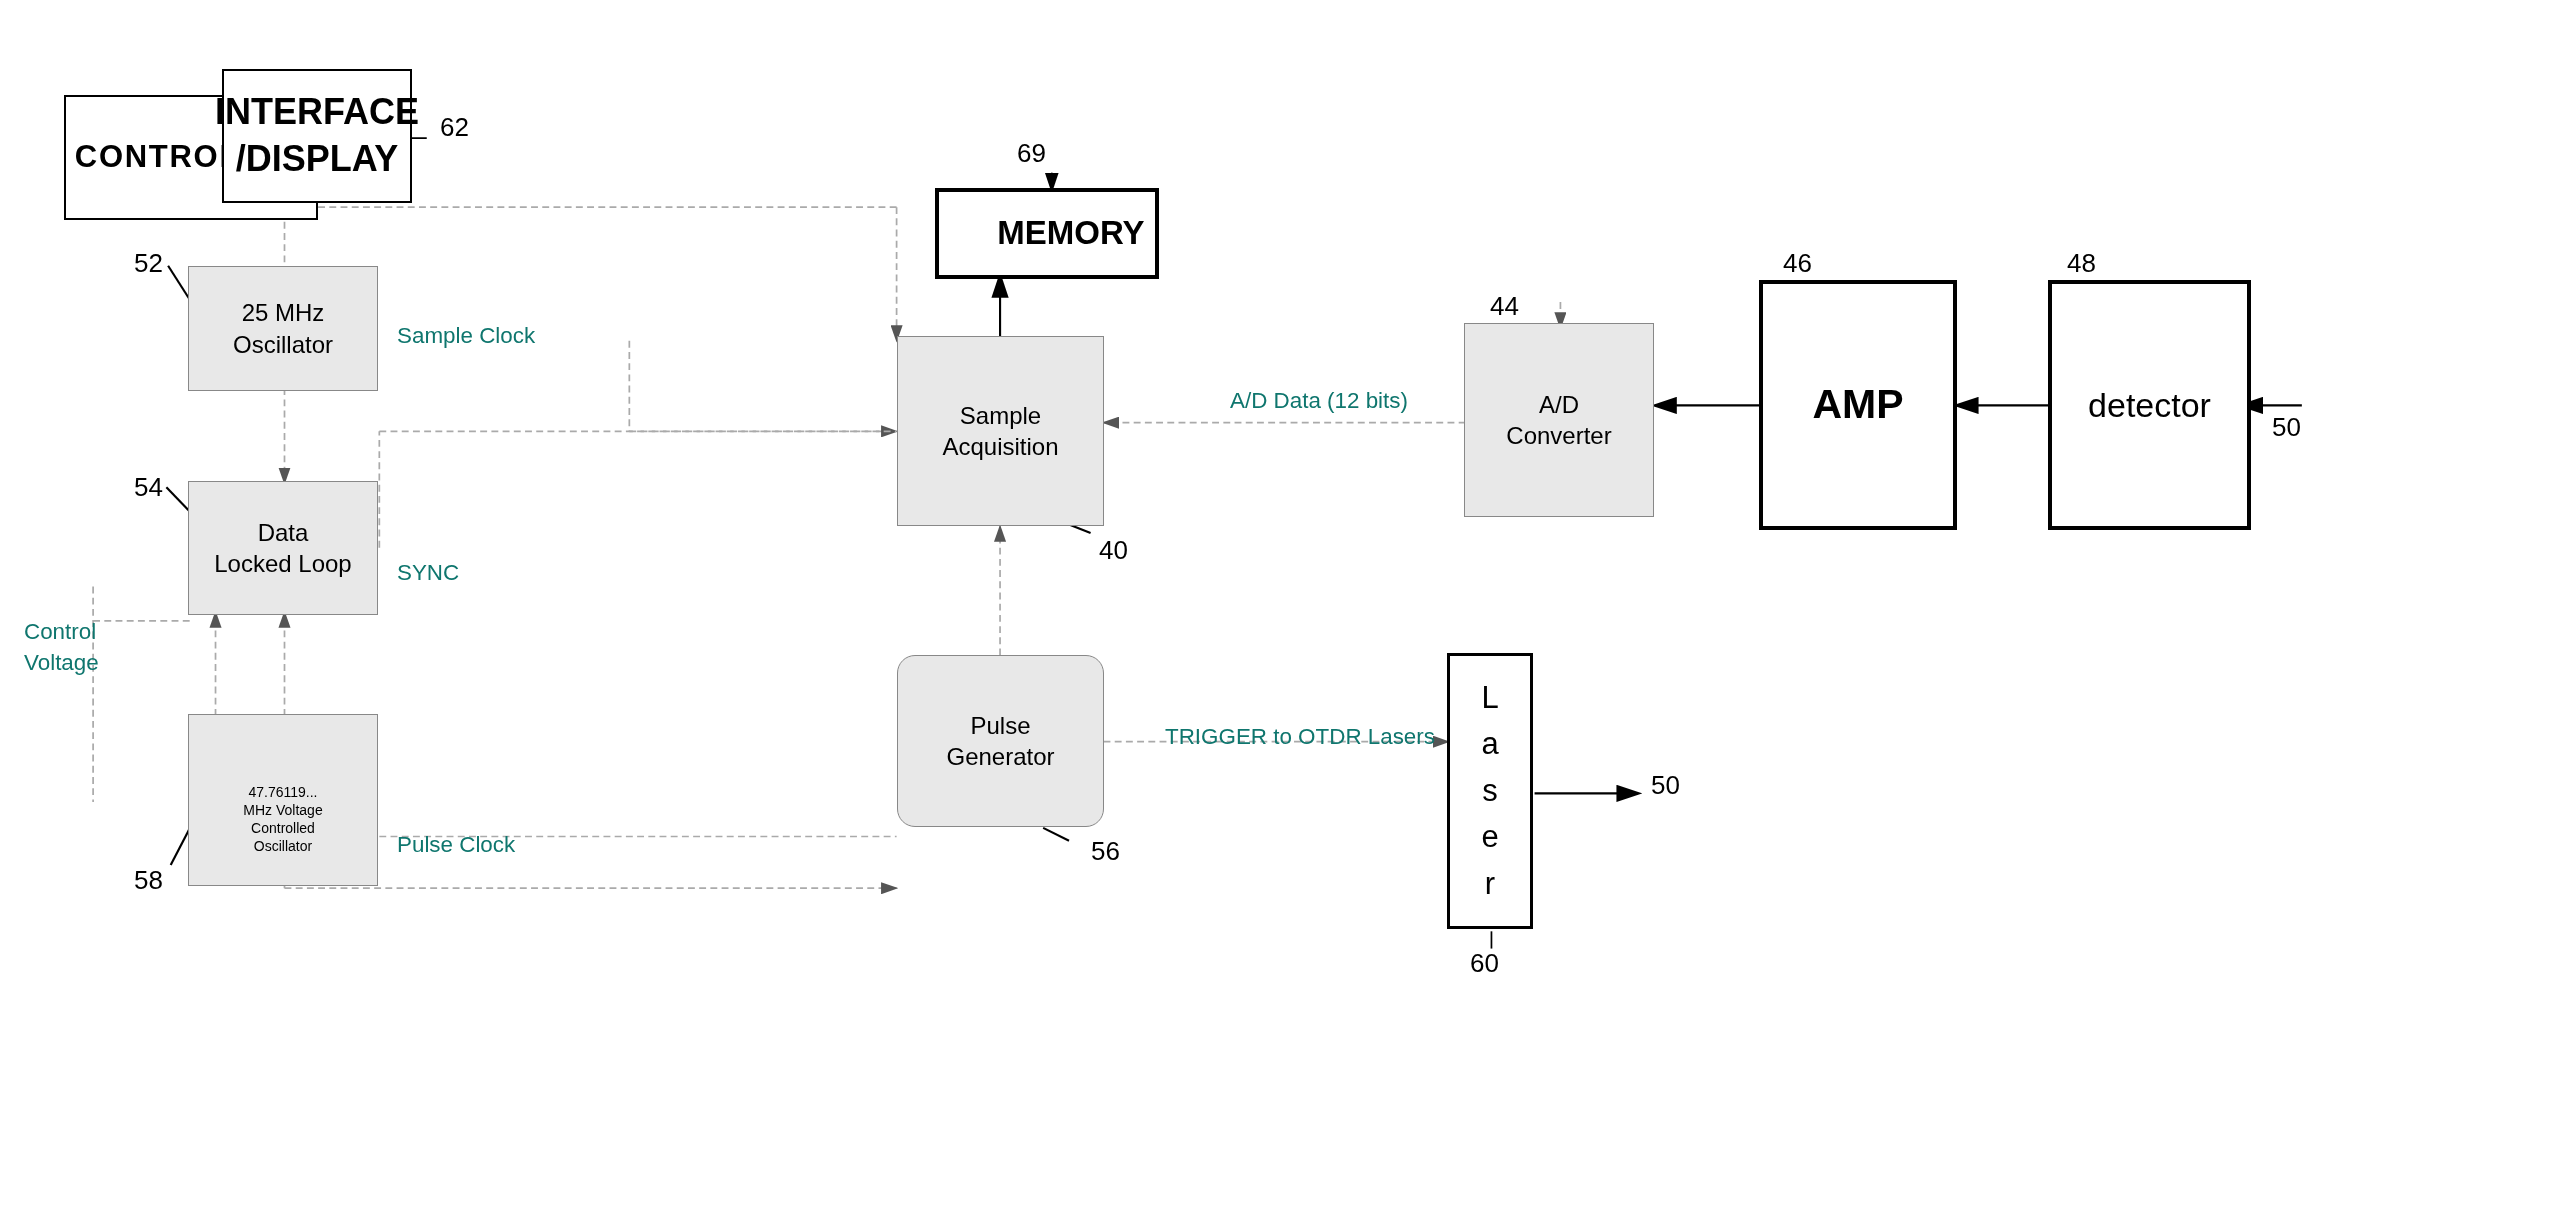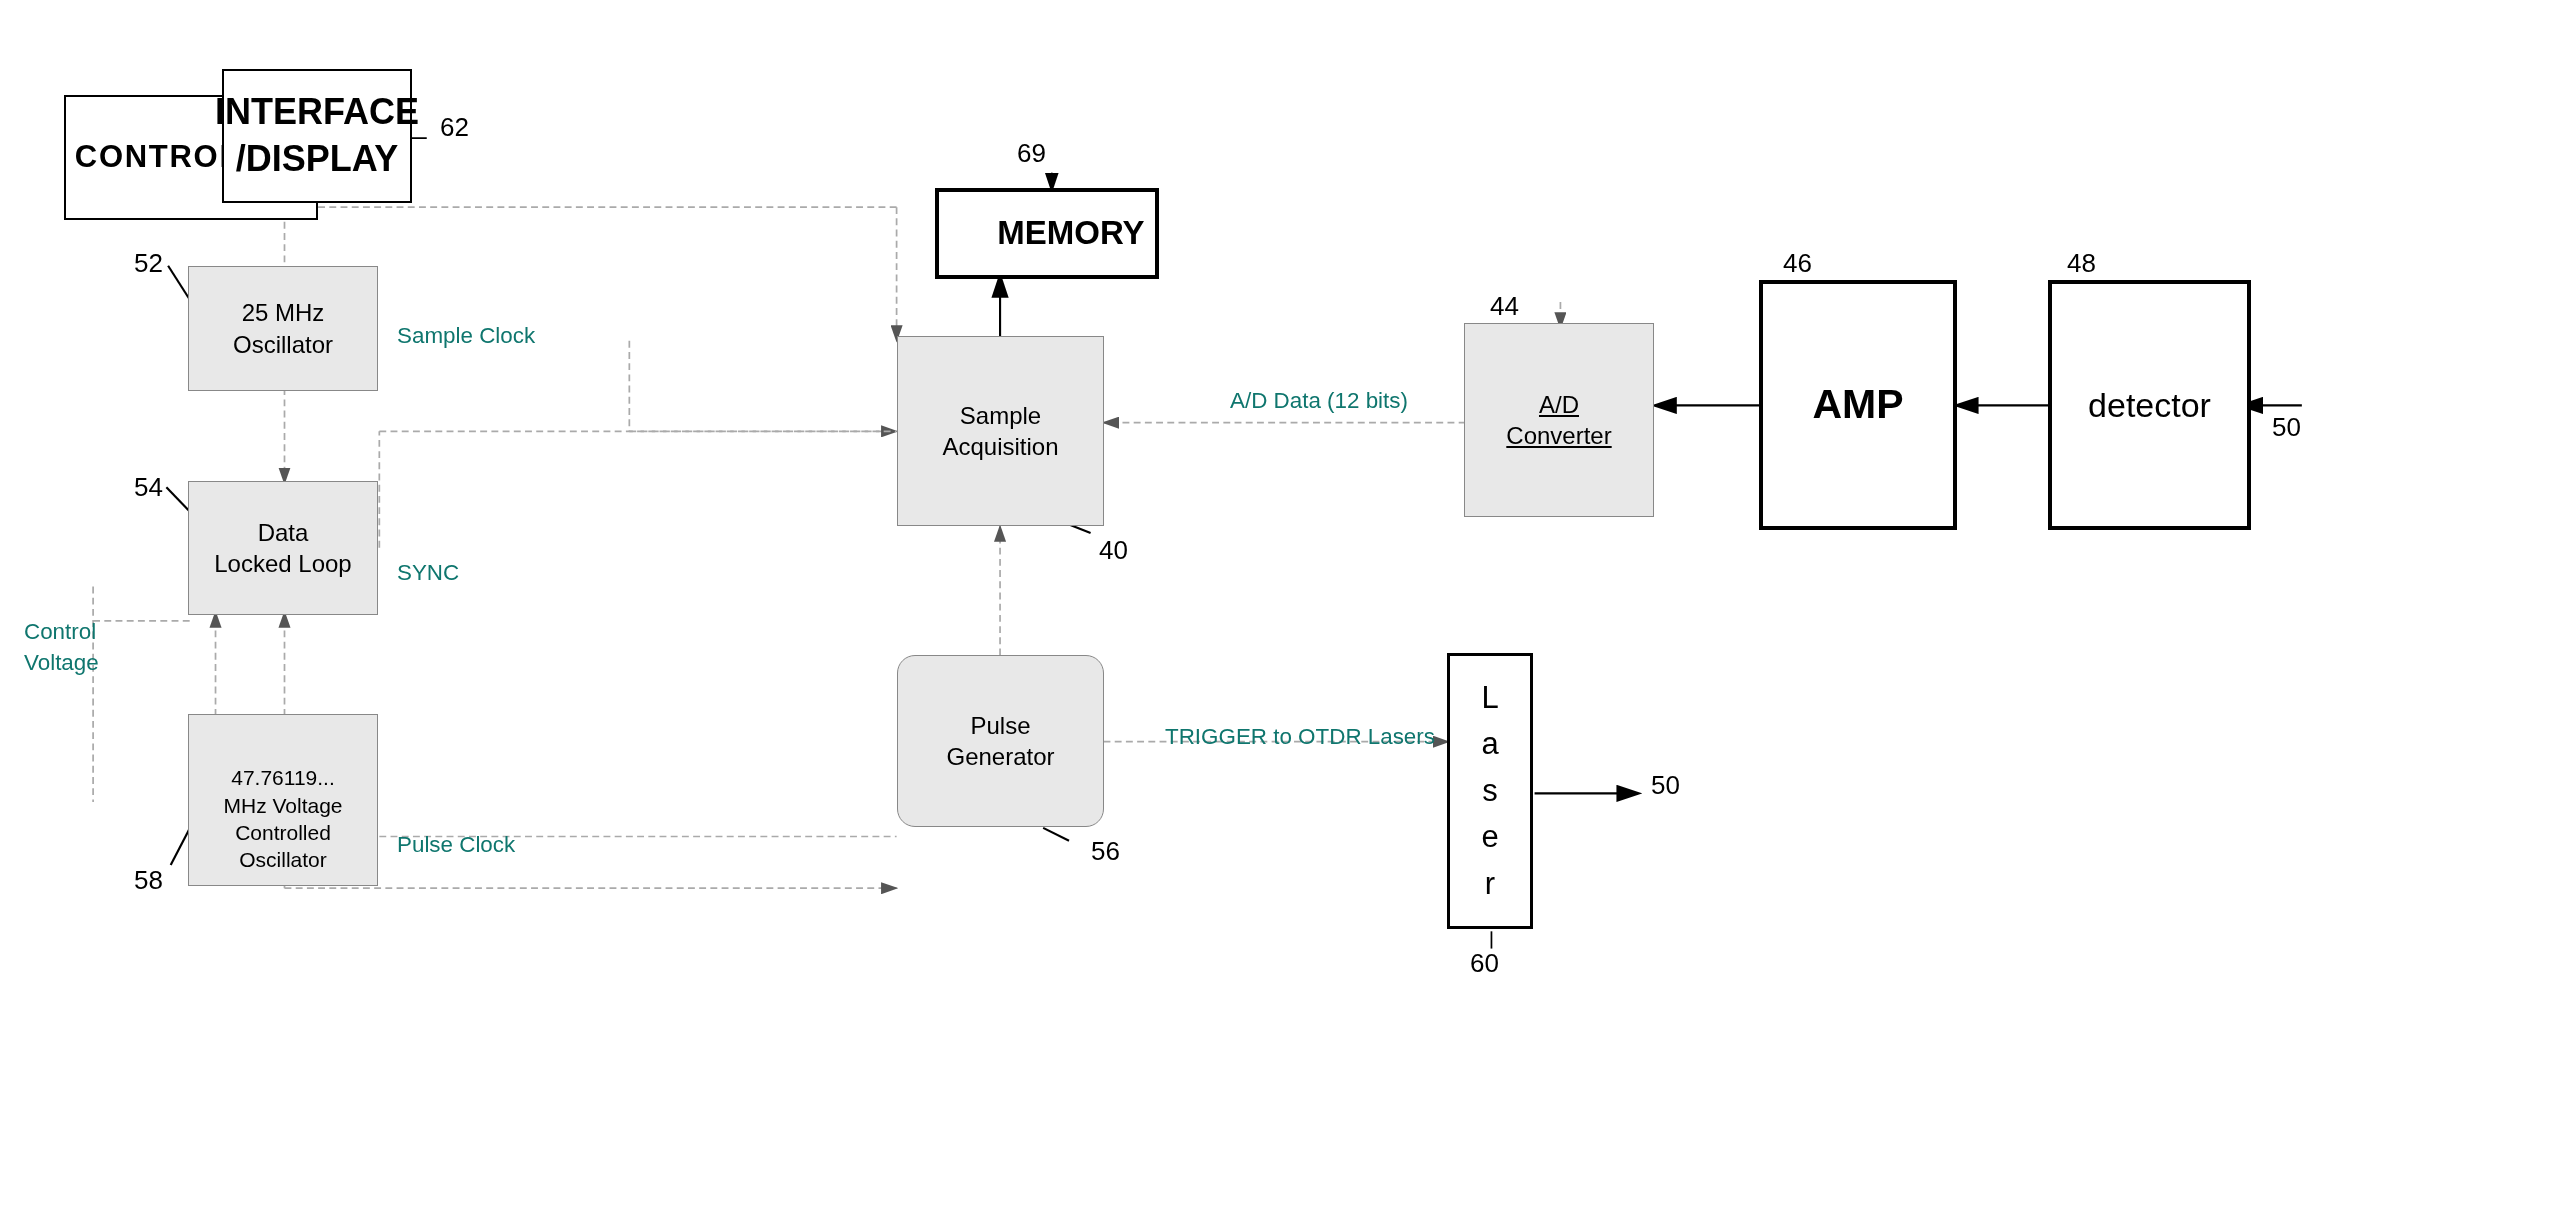--- a/index.html
+++ b/index.html
@@ -171,29 +171,29 @@
   <span class="label-num" style="left:134px; top:248px;">52</span>
 
   <div class="block block-shaded" style="left:188px; top:481px; width:190px; height:134px;">
     <span style="white-space:pre-line;">Data
 Locked Loop</span>
   </div>
 
   <span class="label-num" style="left:134px; top:472px;">54</span>
 
   <div class="block block-shaded" style="left:188px; top:714px; width:190px; height:172px;">
-    <span style="white-space:pre-line; font-size:21px;margin-top:38px;">47.76119...
+    <span style="white-space:pre-line; font-size:14px;margin-top:38px;">47.76119...
 MHz Voltage
 Controlled
 Oscillator</span>
   </div>
 
   <span class="label-num" style="left:134px; top:865px;">58</span>
 
-  <div class="block block-shaded" style="left:1464px; top:323px; width:190px; height:194px;text-decoration:underline;">
+  <div class="block block-shaded" style="left:1464px; top:323px; width:190px; height:194px;">
     <span style="white-space:pre-line;">A/D
 Converter</span>
   </div>
 
   <span class="label-num" style="left:1490px; top:291px;">44</span>
 
   <div class="block block-plain" style="left:1759px; top:280px; width:198px; height:250px; border-width:4.3px;">
     <span style="font-size:41px; font-weight:bold;">AMP</span>
   </div>
 

